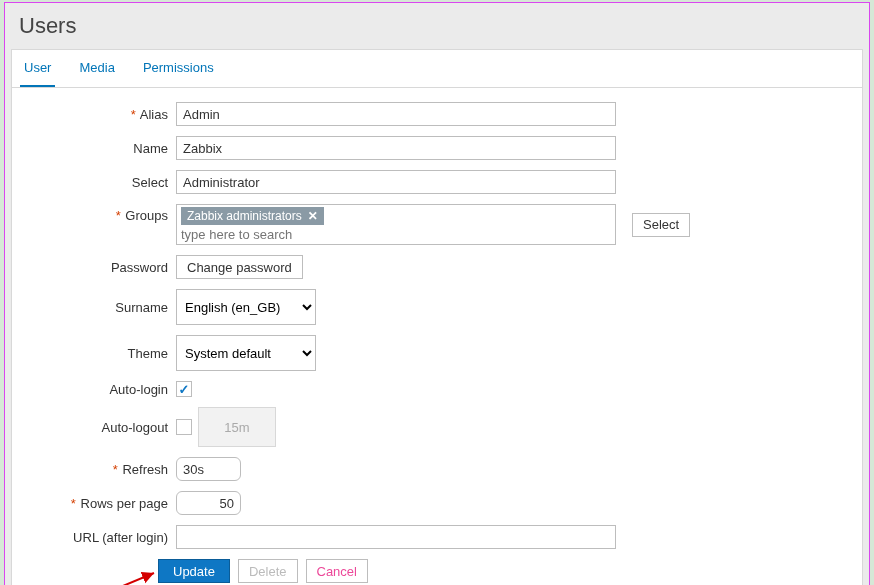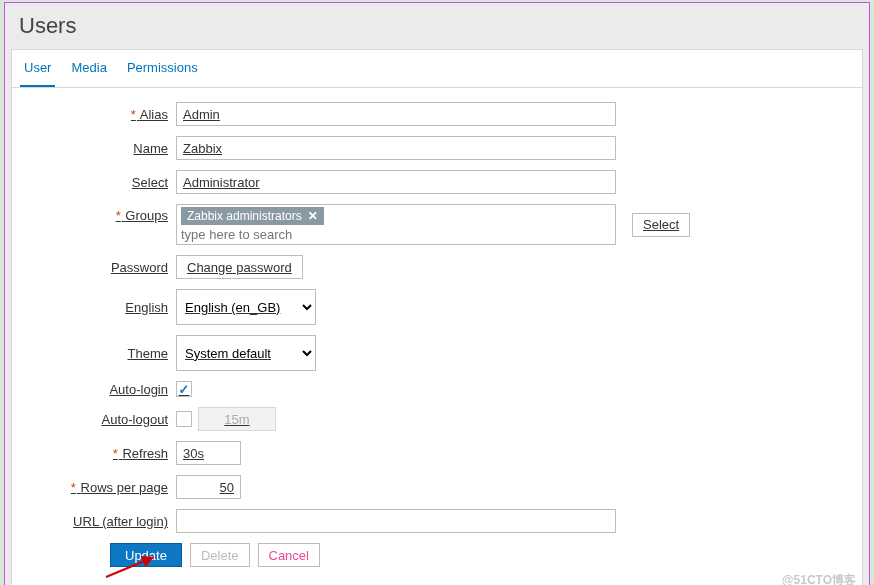--- a/index.html
+++ b/index.html
@@ -1,44 +1,44 @@
 <!DOCTYPE html>
 <html><head>
 <meta charset="utf-8">
 <style>
 * { box-sizing: border-box; margin: 0; padding: 0; }
 body { font-family: Arial, Helvetica, sans-serif; font-size: 13px; color: #333; background: #d6e8d6; width: 874px; height: 585px; overflow: hidden; padding: 2px 4px; }
 .page { background: #ebebeb; border: 1px solid #d946ef; }
 .page-title { font-size: 22px; font-weight: normal; color: #444; padding: 10px 14px; background: #ebebeb; }
 .content { background: #fff; margin: 0 6px 8px 6px; border: 1px solid #d8d8d8; padding: 0 0 16px 0; position: relative; }
-.tabs { border-bottom: 1px solid #d8d8d8; padding: 0 8px; display: flex; gap: 12px; }
+.tabs { border-bottom: 1px solid #d8d8d8; padding: 0 8px; display: flex; gap: 20px; }
 .tab { padding: 10px 4px; color: #0275b8; cursor: pointer; font-size: 13px; }
 .tab.active { border-bottom: 2px solid #0275b8; }
 .form { padding: 14px 30px 10px 30px; }
-.row { display: flex; align-items: center; margin-bottom: 10px; text-decoration: underline; }
+.row { display: flex; align-items: center; margin-bottom: 10px; }
 .lbl { width: 134px; text-align: right; padding-right: 8px; color: #333; font-size: 13px; }
 .lbl .req { color: #d43f00; margin-right: 1px; }
 .field { display: flex; align-items: center; flex: 1; }
 .txt { height: 24px; border: 1px solid #bdbdbd; padding: 2px 6px; font-size: 13px; color: #333; }
 .txt.w-440 { width: 440px; }
-.txt.w-65 { width: 65px; }
+.txt.w-65 { width: 65px; border-radius: 6px; }
 .multiselect { width: 440px; border: 1px solid #bdbdbd; padding: 2px 4px; }
 .pill { display: inline-flex; align-items: center; background: #8a9aa5; color: #fff; border-radius: 0; padding: 2px 6px; font-size: 12px; }
 .pill .xicon { margin-left: 6px; font-weight: bold; cursor: pointer; }
 .ms-input { border: none; outline: none; font-size: 13px; color: #888; width: 100%; margin-top: 2px; }
 .btn { height: 24px; border: 1px solid #bdbdbd; background: #fff; color: #333; padding: 0 10px; font-size: 13px; cursor: pointer; }
 .btn.primary { background: #0e77c4; border-color: #0a5c98; color: #fff; padding: 0 14px; }
 .btn.sel { margin-left: 16px; }
 .btn.disabled { color: #bbb; cursor: default; }
 .btn.link { color: #ec4899; border-color: #bdbdbd; }
 select.sel-input { height: 36px; border: 1px solid #bdbdbd; background: #fff; font-size: 13px; padding: 0 4px; width: 140px; }
 .chk { width: 16px; height: 16px; border: 1px solid #bdbdbd; display: inline-flex; align-items: center; justify-content: center; background: #fff; cursor: pointer; }
 .chk.checked::after { content: "✓"; color: #0e77c4; font-size: 13px; font-weight: bold; }
-.logout-val { height: 24px; width: 78px; border: 1px solid #d8d8d8; background: #f2f2f2; color: #aaa; display: inline-flex; align-items: center; justify-content: center; font-size: 13px; margin-left: 6px; }
-.btnrow { margin-left: 68px; display: flex; gap: 8px; margin-top: 6px; }
+.logout-val { height: 40px; width: 78px; border: 1px solid #d8d8d8; background: #f2f2f2; color: #aaa; display: inline-flex; align-items: center; justify-content: center; font-size: 13px; margin-left: 6px; }
+.btnrow { margin-left: 116px; display: flex; gap: 8px; margin-top: 6px; }
 .arrow { position: absolute; left: 90px; bottom: 12px; }
 .watermark { position: absolute; right: 6px; bottom: 4px; color: #c9c9c9; font-size: 12px; font-weight: bold; }
 .align-start { align-items: flex-start; }
 </style>
 </head>
 <body>
 
 <div class="page">
   <div class="page-title">Users</div>
 
@@ -87,21 +87,21 @@
       </div>
 
       <div class="row">
         <div class="lbl">Password</div>
         <div class="field">
             <button class="btn">Change password</button>
           </div>
       </div>
 
       <div class="row">
-        <div class="lbl">English</div>
+        <div class="lbl">Surname</div>
         <div class="field">
           <select class="sel-input">
             <option>English (en_GB)</option>
           </select>
         </div>
       </div>
 
       <div class="row">
         <div class="lbl">Theme</div>
         <div class="field">

